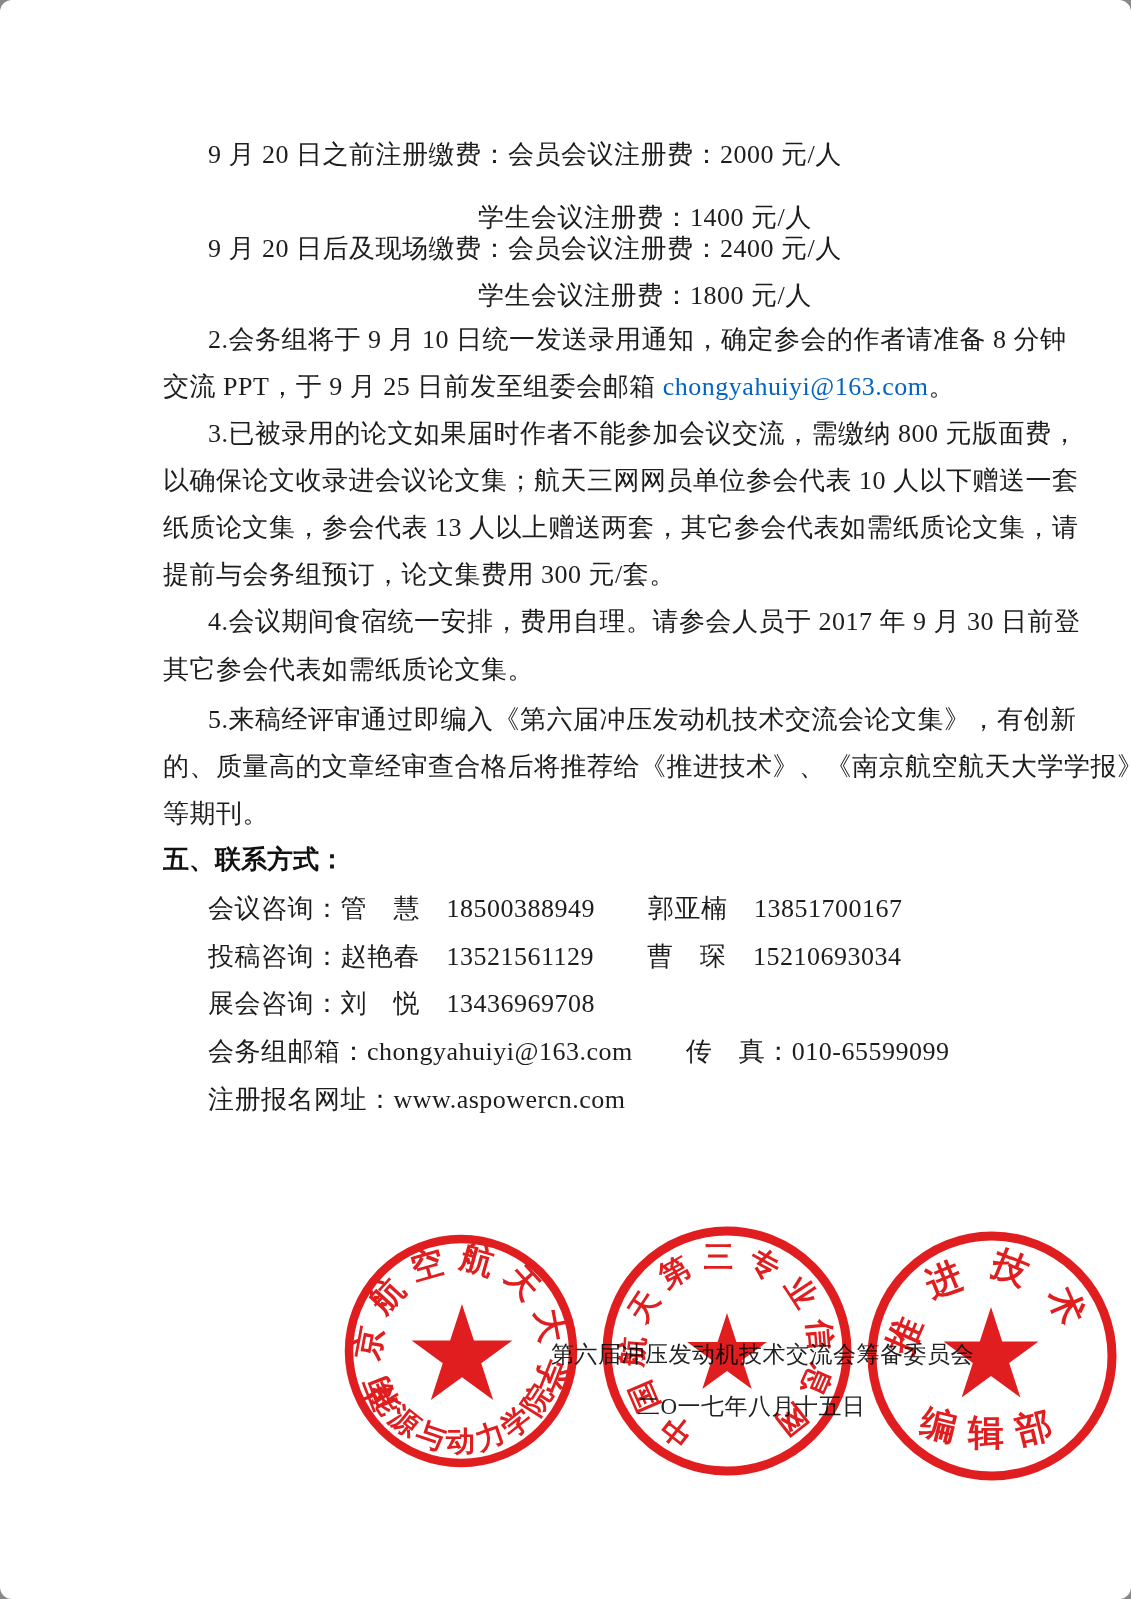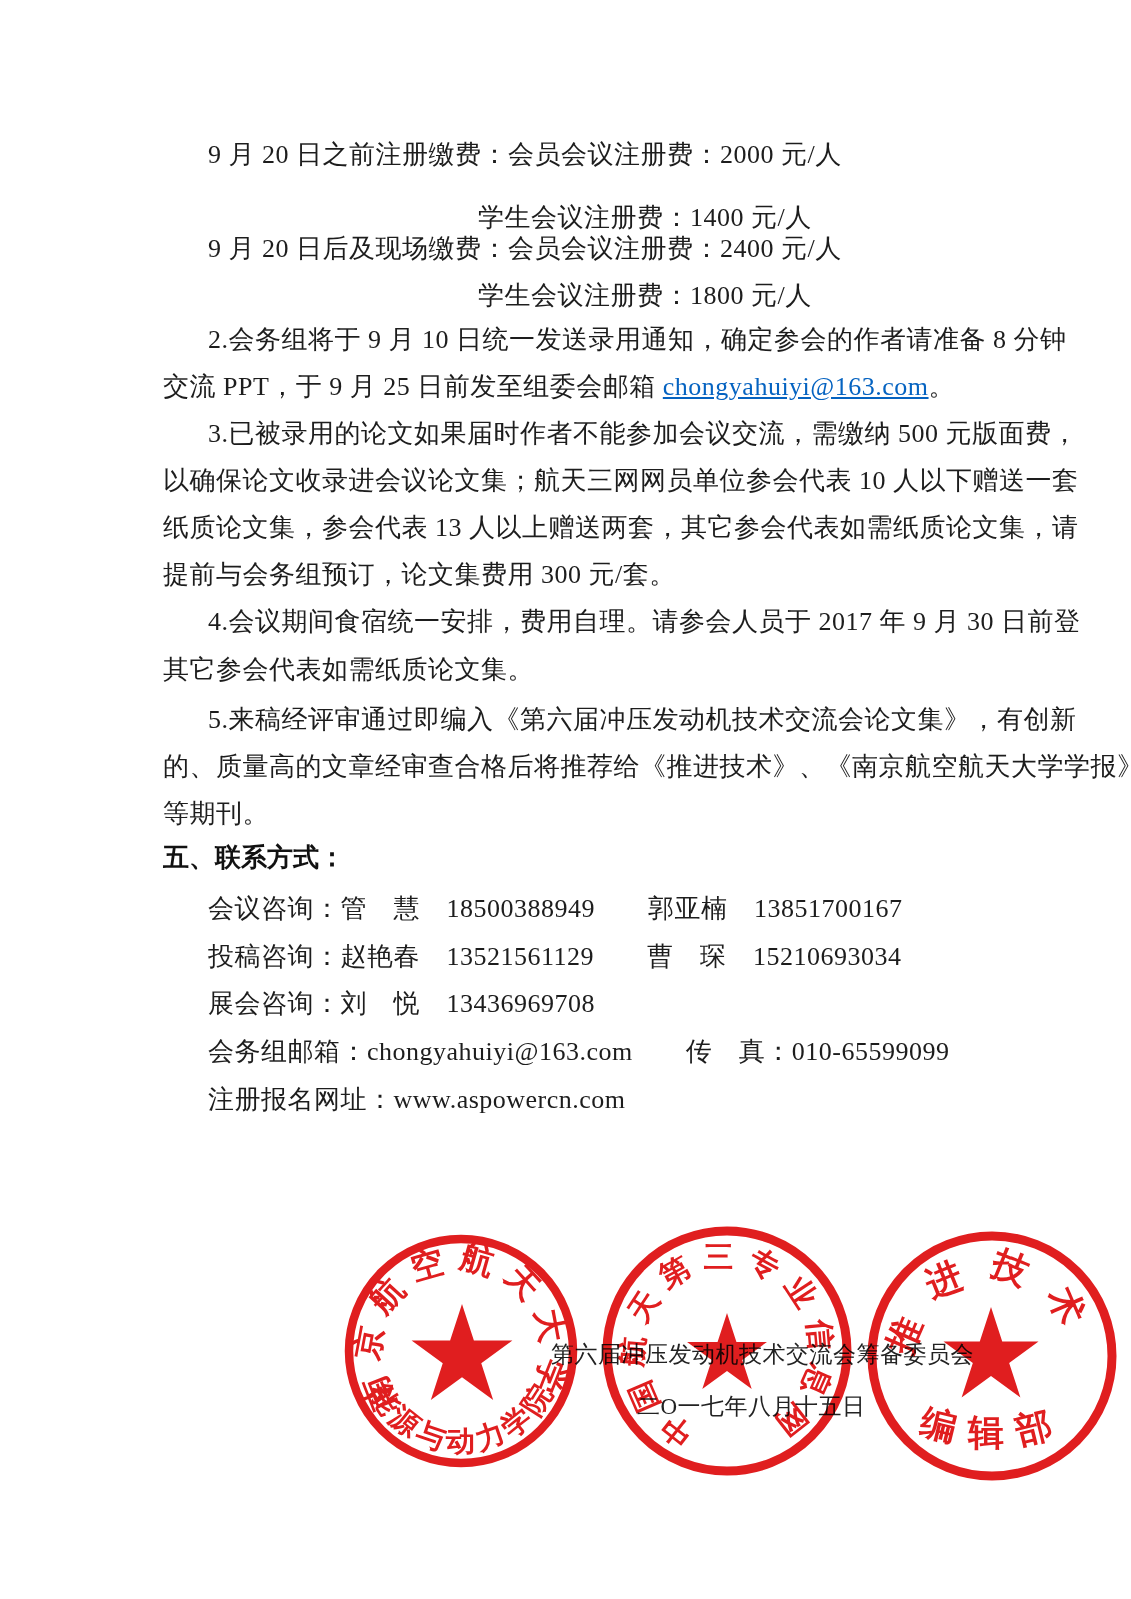--- a/index.html
+++ b/index.html
@@ -9,45 +9,45 @@
     --page_bg:#ffffff;
   }
   html,body{margin:0;padding:0;background:#888;}
   .page{
     position:relative;
     width:1131px;height:1599px;
     background:var(--page_bg);
     margin:0 auto;
     overflow:hidden;
     font-family:"Liberation Serif","DejaVu Serif",serif;
+    border-radius:12px;
   }
   .bline{
     position:absolute;
     left:163px;
     font-size:26px;
     line-height:28px;
     color:var(--text);
     white-space:pre;
     letter-spacing:0.5px;
   }
   .indent{left:208px;}
   .feewrap{left:478px;}
   .heading{
     position:absolute;
     left:163px;
-    font-family:Liberation Mono, monospace;
+    font-family:Liberation Sans, sans-serif;
     font-weight:bold;
     font-size:26px;
     line-height:28px;
     color:#111;
     white-space:pre;
   }
   .link{
     color:var(--link);
-    text-decoration:underline;
     cursor:pointer;
   }
   .sig{
     position:absolute;
     font-size:23px;
     line-height:26px;
     color:#222;
     white-space:pre;
     letter-spacing:0.5px;
   }
@@ -72,21 +72,21 @@
 <div class="page">
 
   <div class="bline indent" style="top:141px">9 月 20 日之前注册缴费：会员会议注册费：2000 元/人</div>
   <div class="bline feewrap" style="top:204px">学生会议注册费：1400 元/人</div>
   <div class="bline indent" style="top:235px">9 月 20 日后及现场缴费：会员会议注册费：2400 元/人</div>
   <div class="bline feewrap" style="top:282px">学生会议注册费：1800 元/人</div>
 
   <div class="bline indent" style="top:326px">2.会务组将于 9 月 10 日统一发送录用通知，确定参会的作者请准备 8 分钟</div>
   <div class="bline" style="top:373px"><span>交流 PPT，于 9 月 25 日前发至组委会邮箱 </span><a class="link">chongyahuiyi@163.com</a><span>。</span></div>
 
-  <div class="bline indent" style="top:420px">3.已被录用的论文如果届时作者不能参加会议交流，需缴纳 500 元版面费，</div>
+  <div class="bline indent" style="top:420px">3.已被录用的论文如果届时作者不能参加会议交流，需缴纳 800 元版面费，</div>
   <div class="bline" style="top:467px">以确保论文收录进会议论文集；航天三网网员单位参会代表 10 人以下赠送一套</div>
   <div class="bline" style="top:514px">纸质论文集，参会代表 13 人以上赠送两套，其它参会代表如需纸质论文集，请</div>
   <div class="bline" style="top:561px">提前与会务组预订，论文集费用 300 元/套。</div>
 
   <div class="bline indent" style="top:608px">4.会议期间食宿统一安排，费用自理。请参会人员于 2017 年 9 月 30 日前登</div>
   <div class="bline" style="top:656px">其它参会代表如需纸质论文集。</div>
 
   <div class="bline indent" style="top:706px">5.来稿经评审通过即编入《第六届冲压发动机技术交流会论文集》，有创新</div>
   <div class="bline" style="top:753px">的、质量高的文章经审查合格后将推荐给《推进技术》、《南京航空航天大学学报》</div>
   <div class="bline" style="top:800px">等期刊。</div>

